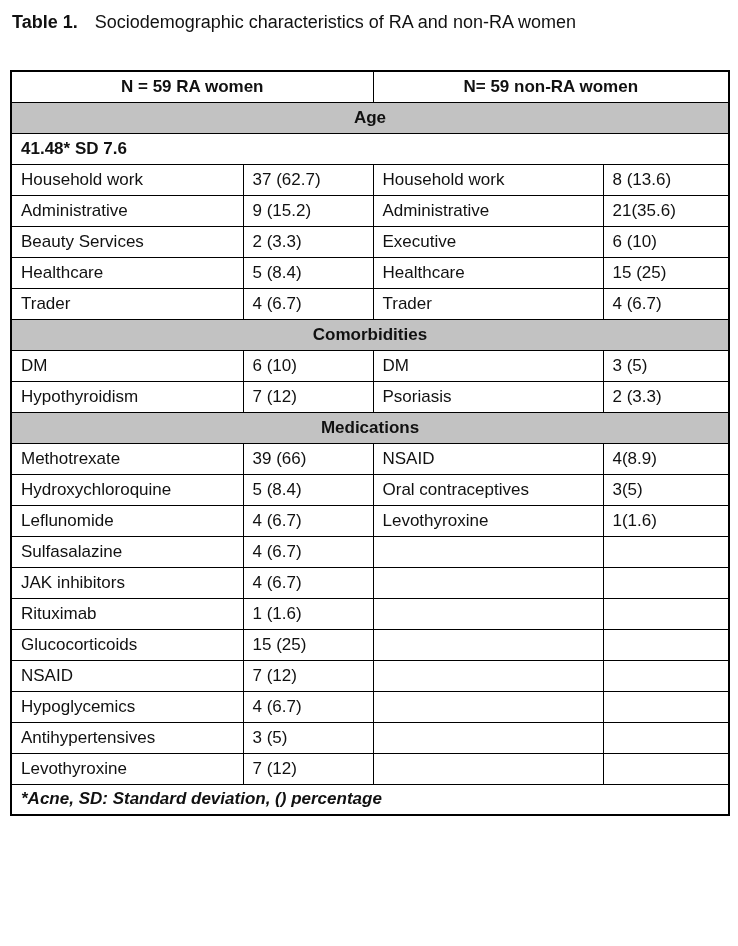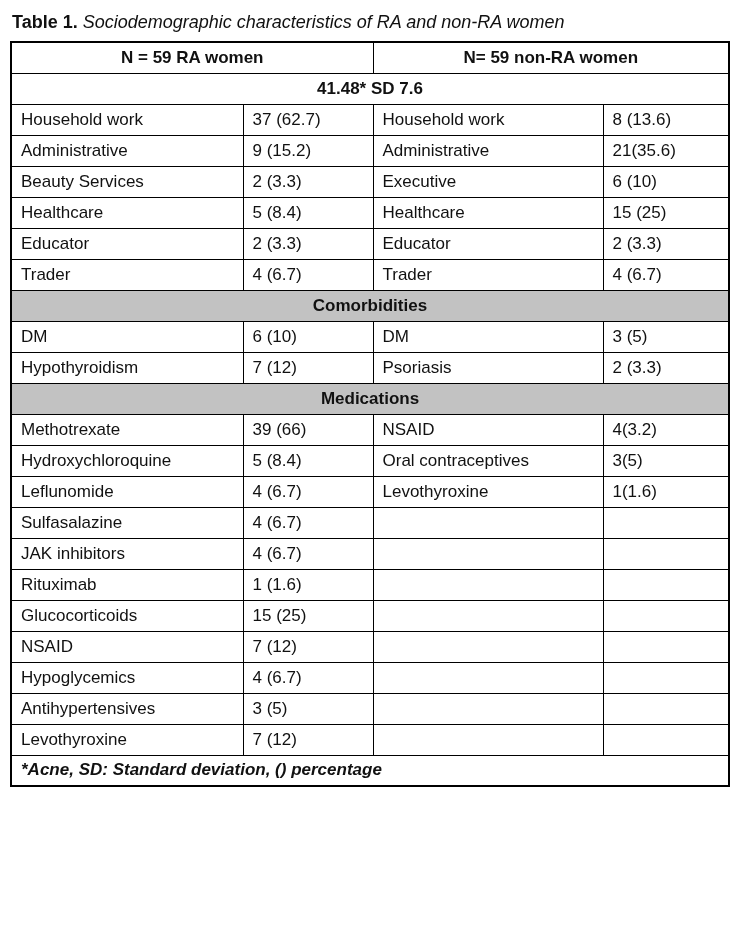--- a/index.html
+++ b/index.html
@@ -13,26 +13,27 @@
     padding: 8px 10px 10px 10px;
   }
   .caption {
     font-size: 18px;
     line-height: 24px;
     padding: 2px 2px 7px 2px;
     color: #111111;
     white-space: nowrap;
   }
   .caption .caption-label { font-weight: bold; }
-  .caption .caption-text { margin-left: 5px; font-style: italic; }
+  .caption .caption-text { margin-left: 17px; }
   table {
     border-collapse: collapse;
     width: 718px;
     border: 2px solid var(--border-color, #000);
     table-layout: fixed;
+    margin-top: 29px;
   }
   td, th {
     border: 1px solid var(--border-color, #000);
     font-size: 17px;
     line-height: 22px;
     padding: 3px 9px;
     height: 31px;
     overflow: hidden;
     white-space: nowrap;
     text-align: left;
@@ -42,21 +43,20 @@
     text-align: center;
     font-weight: bold;
     background: #ffffff;
   }
   td.section-header {
     background: var(--section-bg, #c2c2c2);
     text-align: center;
     font-weight: bold;
   }
   td.full-row {
-    text-align: center;
     font-weight: bold;
   }
   td.footnote {
     font-weight: bold;
     font-style: italic;
     text-align: left;
   }
 </style>
 </head>
 <body>
@@ -75,20 +75,23 @@
       <col style="width:126px">
     </colgroup>
     <thead>
       <tr>
         <th class="col-header" colspan="2">N = 59 RA women</th>
         <th class="col-header" colspan="2">N= 59 non-RA women</th>
       </tr>
     </thead>
     <tbody>
         <tr>
+          <td colspan="4" class="section-header">Age</td>
+        </tr>
+        <tr>
           <td colspan="4" class="full-row">41.48* SD 7.6</td>
         </tr>
         <tr>
           <td>Household work</td>
           <td>37 (62.7)</td>
           <td>Household work</td>
           <td>8 (13.6)</td>
         </tr>
         <tr>
           <td>Administrative</td>
@@ -102,26 +105,20 @@
           <td>Executive</td>
           <td>6 (10)</td>
         </tr>
         <tr>
           <td>Healthcare</td>
           <td>5 (8.4)</td>
           <td>Healthcare</td>
           <td>15 (25)</td>
         </tr>
         <tr>
-          <td>Educator</td>
-          <td>2 (3.3)</td>
-          <td>Educator</td>
-          <td>2 (3.3)</td>
-        </tr>
-        <tr>
           <td>Trader</td>
           <td>4 (6.7)</td>
           <td>Trader</td>
           <td>4 (6.7)</td>
         </tr>
         <tr>
           <td colspan="4" class="section-header">Comorbidities</td>
         </tr>
         <tr>
           <td>DM</td>
@@ -135,21 +132,21 @@
           <td>Psoriasis</td>
           <td>2 (3.3)</td>
         </tr>
         <tr>
           <td colspan="4" class="section-header">Medications</td>
         </tr>
         <tr>
           <td>Methotrexate</td>
           <td>39 (66)</td>
           <td>NSAID</td>
-          <td>4(3.2)</td>
+          <td>4(8.9)</td>
         </tr>
         <tr>
           <td>Hydroxychloroquine</td>
           <td>5 (8.4)</td>
           <td>Oral contraceptives</td>
           <td>3(5)</td>
         </tr>
         <tr>
           <td>Leflunomide</td>
           <td>4 (6.7)</td>

